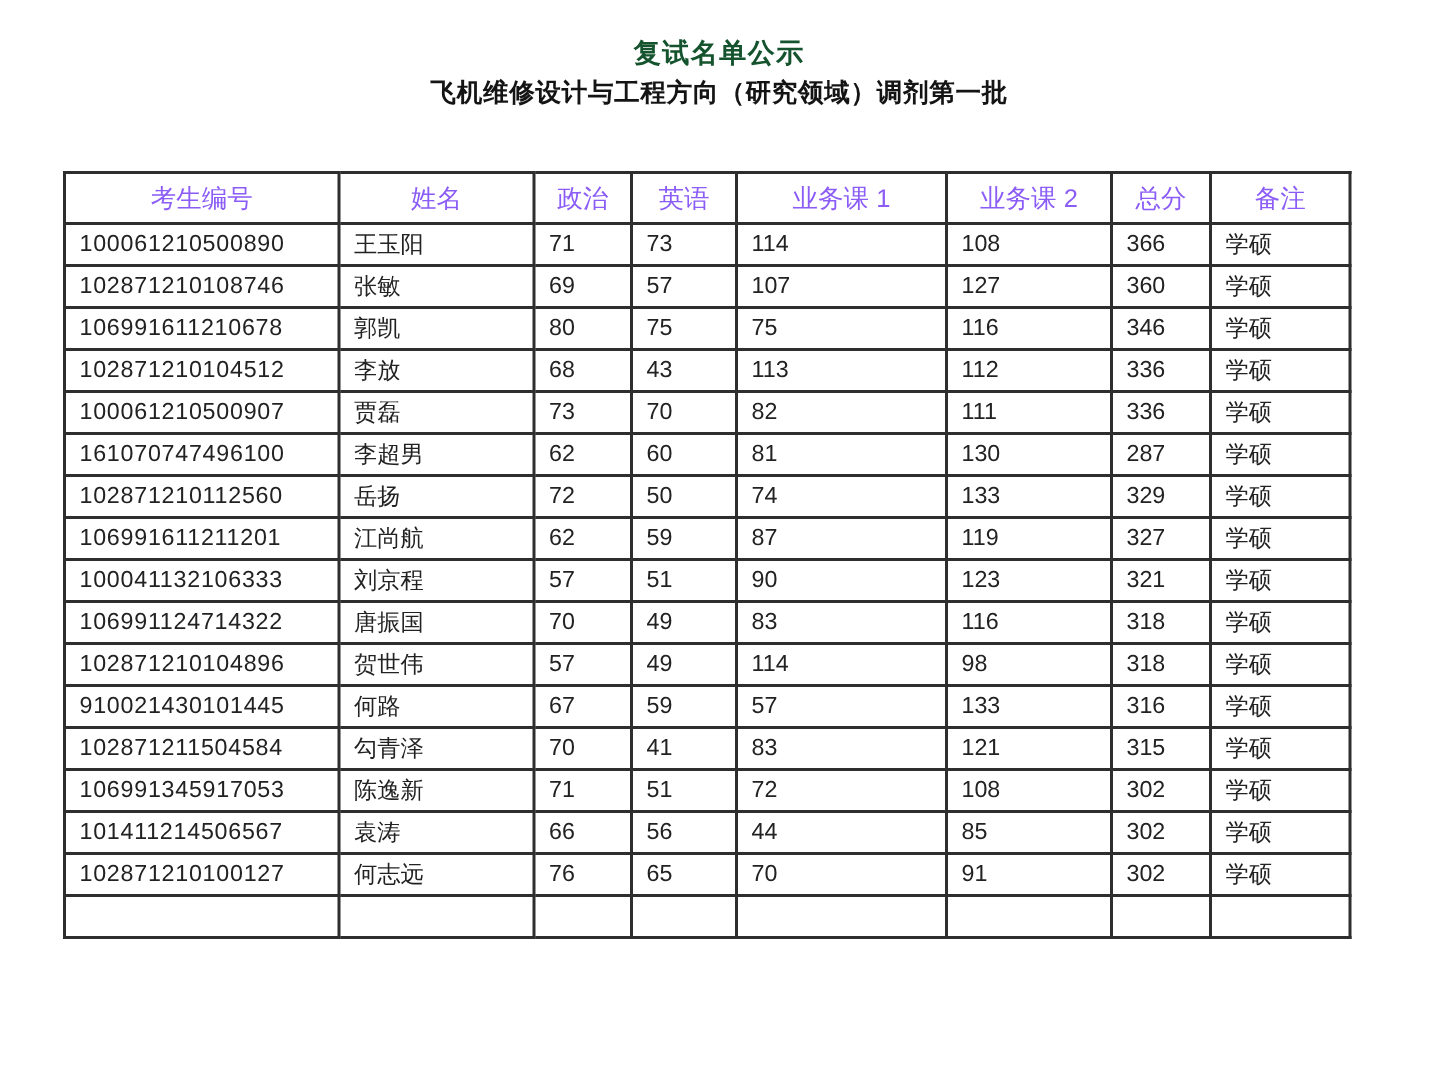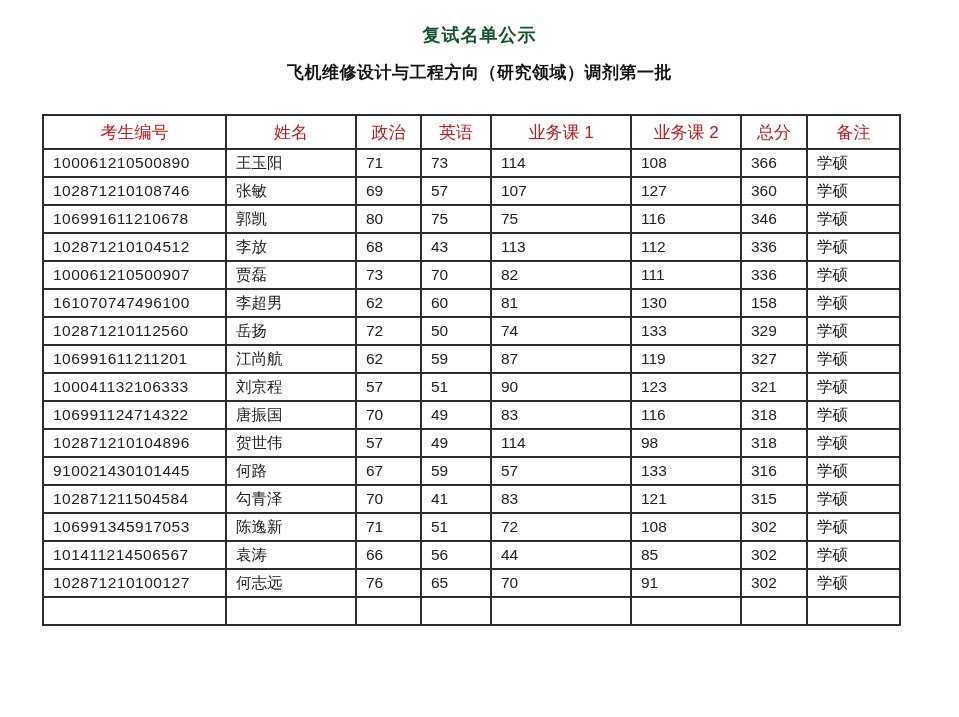--- a/index.html
+++ b/index.html
@@ -24,21 +24,21 @@
   .doc-title {
     margin-top: 22px;
     text-align: center;
     font-size: 18px;
     font-weight: bold;
     letter-spacing: 1px;
     line-height: 26px;
     color: #14532d;
   }
   .doc-subtitle {
-    margin-top: 12px;
+    margin-top: 1px;
     text-align: center;
     font-size: 17px;
     font-weight: bold;
     letter-spacing: 0.5px;
     line-height: 26px;
     color: #141414;
   }
   .table-clip {
     position: absolute;
     left: 42px;
@@ -59,21 +59,21 @@
     overflow: hidden;
     white-space: nowrap;
   }
   table.roster thead tr {
     height: 34px;
   }
   table.roster th {
     font-size: 17px;
     font-weight: normal;
     text-align: center;
-    color: #b91c1c;
+    color: #8b5cf6;
     padding: 0 2px;
   }
   table.roster tbody tr {
     height: 28px;
   }
   table.roster td {
     font-size: 15.5px;
     text-align: left;
     padding: 0 0 0 9px;
     color: #222222;
@@ -170,21 +170,21 @@
             <td>336</td>
             <td>学硕</td>
           </tr>
           <tr>
             <td>161070747496100</td>
             <td>李超男</td>
             <td>62</td>
             <td>60</td>
             <td>81</td>
             <td>130</td>
-            <td>158</td>
+            <td>287</td>
             <td>学硕</td>
           </tr>
           <tr>
             <td>102871210112560</td>
             <td>岳扬</td>
             <td>72</td>
             <td>50</td>
             <td>74</td>
             <td>133</td>
             <td>329</td>

